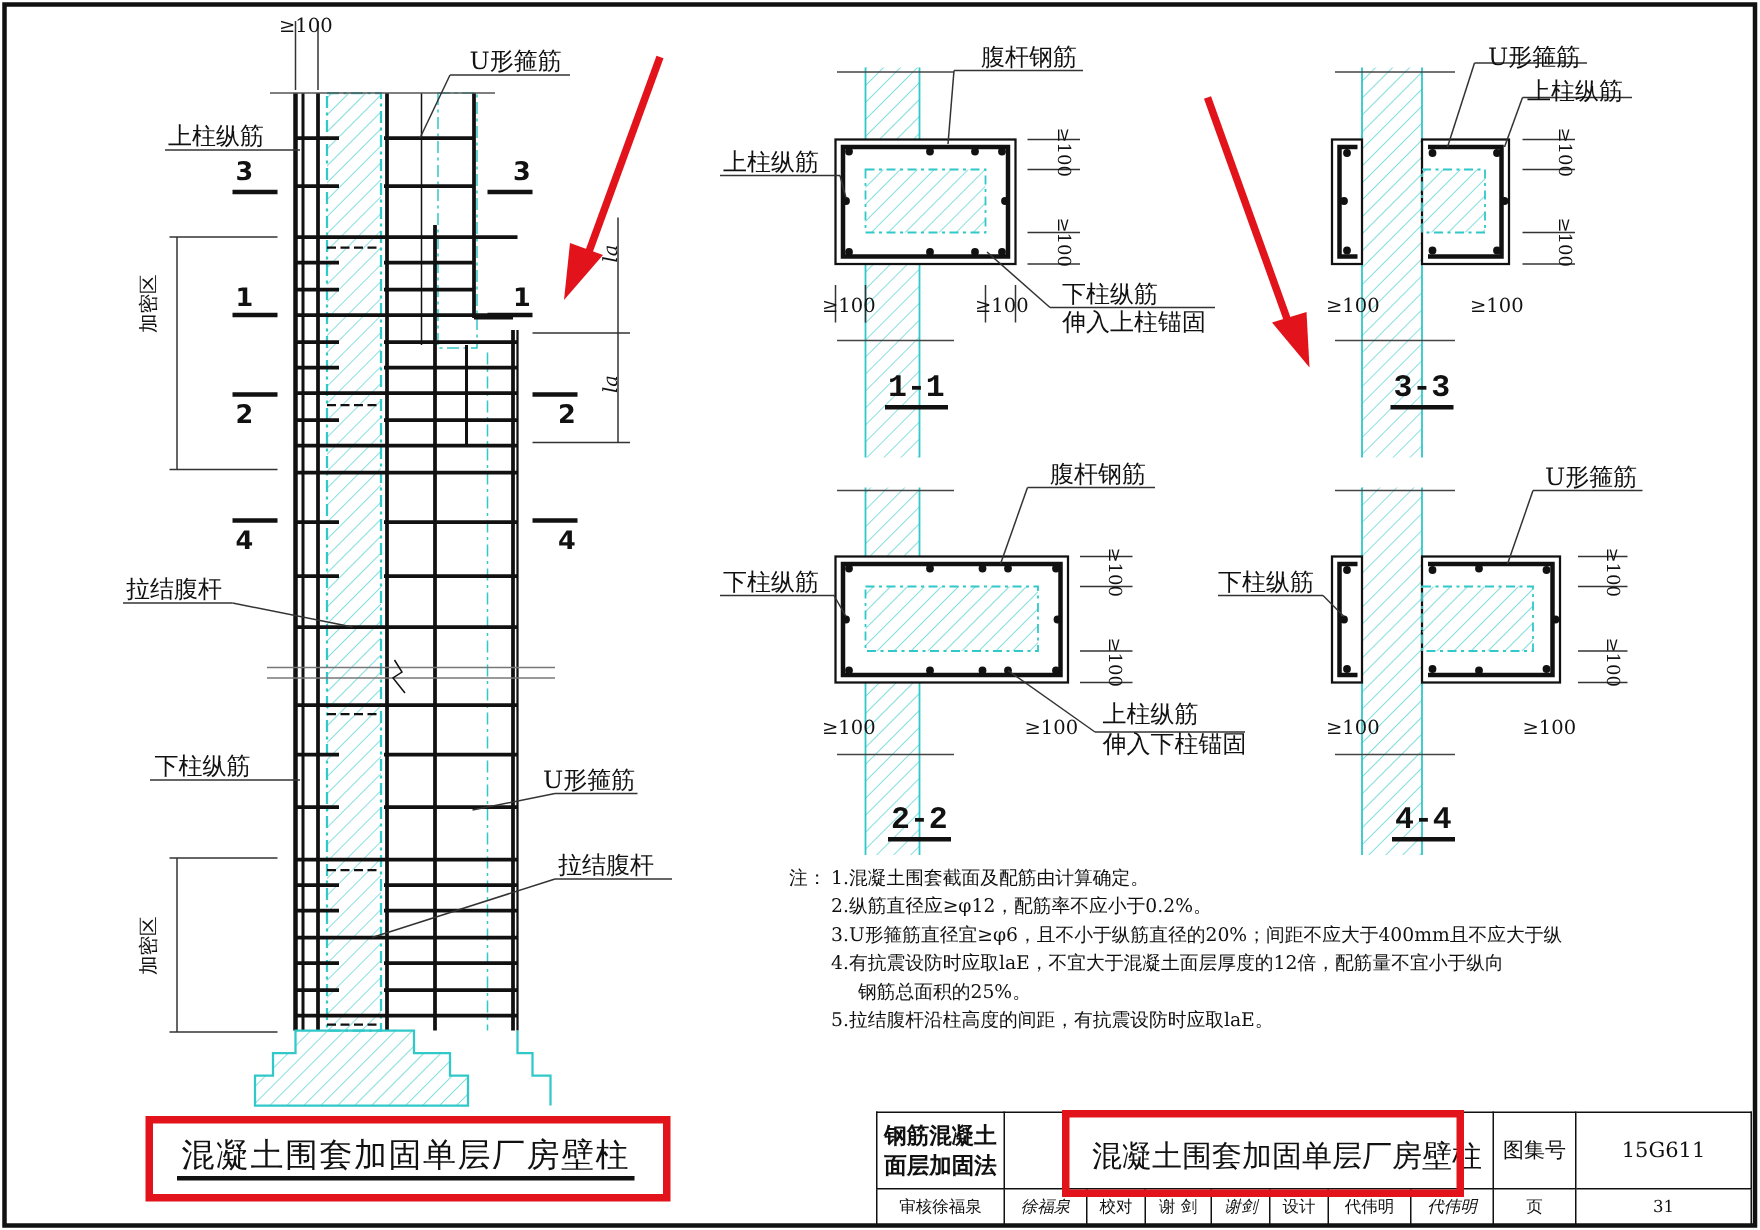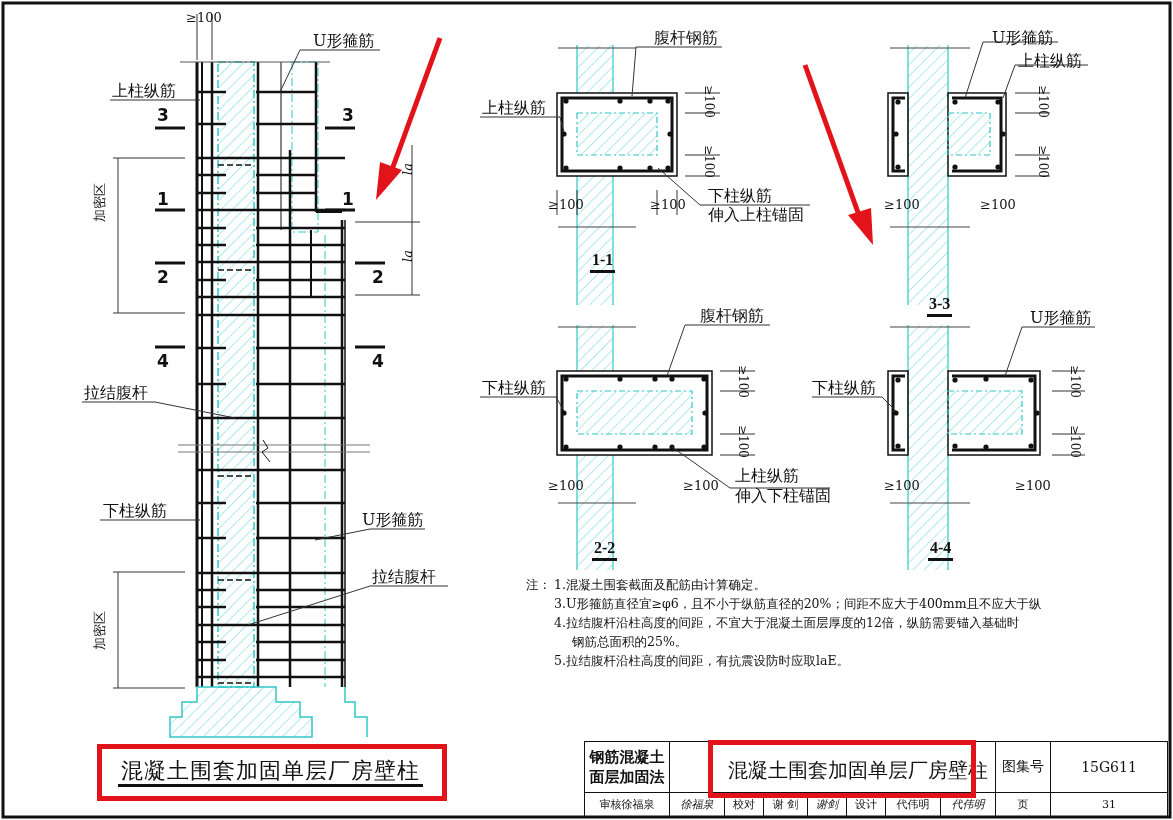--- a/index.html
+++ b/index.html
@@ -1,20 +1,20 @@
 <!DOCTYPE html>
 <html><head>
 <meta charset="utf-8">
 <style>
   html,body{margin:0;padding:0;background:#ffffff;}
   body{width:1173px;height:820px;position:relative;overflow:hidden;font-family:"DejaVu Serif","Liberation Serif",serif;color:#111;}
   #frame{position:absolute;left:0;top:0;width:1173px;height:820px;}
   .label{position:absolute;white-space:nowrap;font-size:16px;line-height:16px;}
   .sec{position:absolute;font-family:"DejaVu Sans","Liberation Sans",sans-serif;font-size:17px;font-weight:bold;line-height:18px;white-space:nowrap;}
-  .sec-title{position:absolute;font-family:Liberation Serif, serif;font-size:16px;font-weight:bold;border-bottom:3px solid #111;padding:0 2px;line-height:20px;}
+  .sec-title{position:absolute;font-family:Liberation Mono, monospace;font-size:21px;font-weight:bold;border-bottom:3px solid #111;padding:0 2px;line-height:20px;}
   .dim{position:absolute;font-size:13px;white-space:nowrap;}
   .dim-v{position:absolute;font-size:12px;white-space:nowrap;transform:rotate(90deg);transform-origin:left top;}
   #notes{position:absolute;left:526px;top:575px;width:600px;font-size:12.5px;line-height:19px;}
   #notes .row{display:flex;}
   #notes .pre{width:28px;flex:none;}
   #notes .txt{flex:1;}
   #notes .indent{padding-left:18px;}
   table.tb{border-collapse:collapse;position:absolute;left:584px;top:741px;width:584px;height:76px;font-size:14px;}
   table.tb td{border:1.5px solid #111;text-align:center;padding:0 2px;white-space:nowrap;}
   .redbox{position:absolute;border:5px solid #e3131b;box-sizing:border-box;}
@@ -341,21 +341,21 @@
 <div class="dim-v" style="left:716px;top:85px;">≥100</div>
 <div class="dim-v" style="left:716px;top:145px;">≥100</div>
 <div class="sec-title" style="left:590px;top:250px;">1-1</div>
 
 <div class="label" style="left:992px;top:30px;">U形箍筋</div>
 <div class="label" style="left:1018px;top:53px;">上柱纵筋</div>
 <div class="dim" style="left:884px;top:197px;">≥100</div>
 <div class="dim" style="left:980px;top:197px;">≥100</div>
 <div class="dim-v" style="left:1050px;top:85px;">≥100</div>
 <div class="dim-v" style="left:1050px;top:145px;">≥100</div>
-<div class="sec-title" style="left:927px;top:250px;margin-top:44px;">3-3</div>
+<div class="sec-title" style="left:927px;top:250px;">3-3</div>
 
 <div class="label" style="left:700px;top:308px;">腹杆钢筋</div>
 <div class="label" style="left:482px;top:380px;">下柱纵筋</div>
 <div class="label" style="left:735px;top:468px;">上柱纵筋</div>
 <div class="label" style="left:735px;top:488px;">伸入下柱锚固</div>
 <div class="dim" style="left:548px;top:478px;">≥100</div>
 <div class="dim" style="left:683px;top:478px;">≥100</div>
 <div class="dim-v" style="left:750px;top:365px;">≥100</div>
 <div class="dim-v" style="left:750px;top:425px;">≥100</div>
 <div class="sec-title" style="left:592px;top:538px;">2-2</div>
@@ -368,25 +368,29 @@
 <div class="dim-v" style="left:1082px;top:425px;">≥100</div>
 <div class="sec-title" style="left:928px;top:538px;">4-4</div>
 
 <div id="notes">
   <div class="row">
         <span class="pre">注：</span>
         <span class="txt"><span>1.</span><span>混凝土围套截面及配筋由计算确定。</span></span>
       </div>
   <div class="row">
         <span class="pre"></span>
+        <span class="txt"><span>2.</span><span>纵筋直径应≥φ12，配筋率不应小于0.2%。</span></span>
+      </div>
+  <div class="row">
+        <span class="pre"></span>
         <span class="txt"><span>3.</span><span>U形箍筋直径宜≥φ6，且不小于纵筋直径的20%；间距不应大于400mm且不应大于纵</span></span>
       </div>
   <div class="row">
         <span class="pre"></span>
-        <span class="txt"><span>4.</span><span>拉结腹杆沿柱高度的间距，不宜大于混凝土面层厚度的12倍，纵筋需要锚入基础时</span></span>
+        <span class="txt"><span>4.</span><span>有抗震设防时应取laE，不宜大于混凝土面层厚度的12倍，配筋量不宜小于纵向</span></span>
       </div>
   <div class="row">
         <span class="pre"></span>
         <span class="txt indent">钢筋总面积的25%。</span>
       </div>
   <div class="row">
         <span class="pre"></span>
         <span class="txt"><span>5.</span><span>拉结腹杆沿柱高度的间距，有抗震设防时应取laE。</span></span>
       </div>
 </div>

